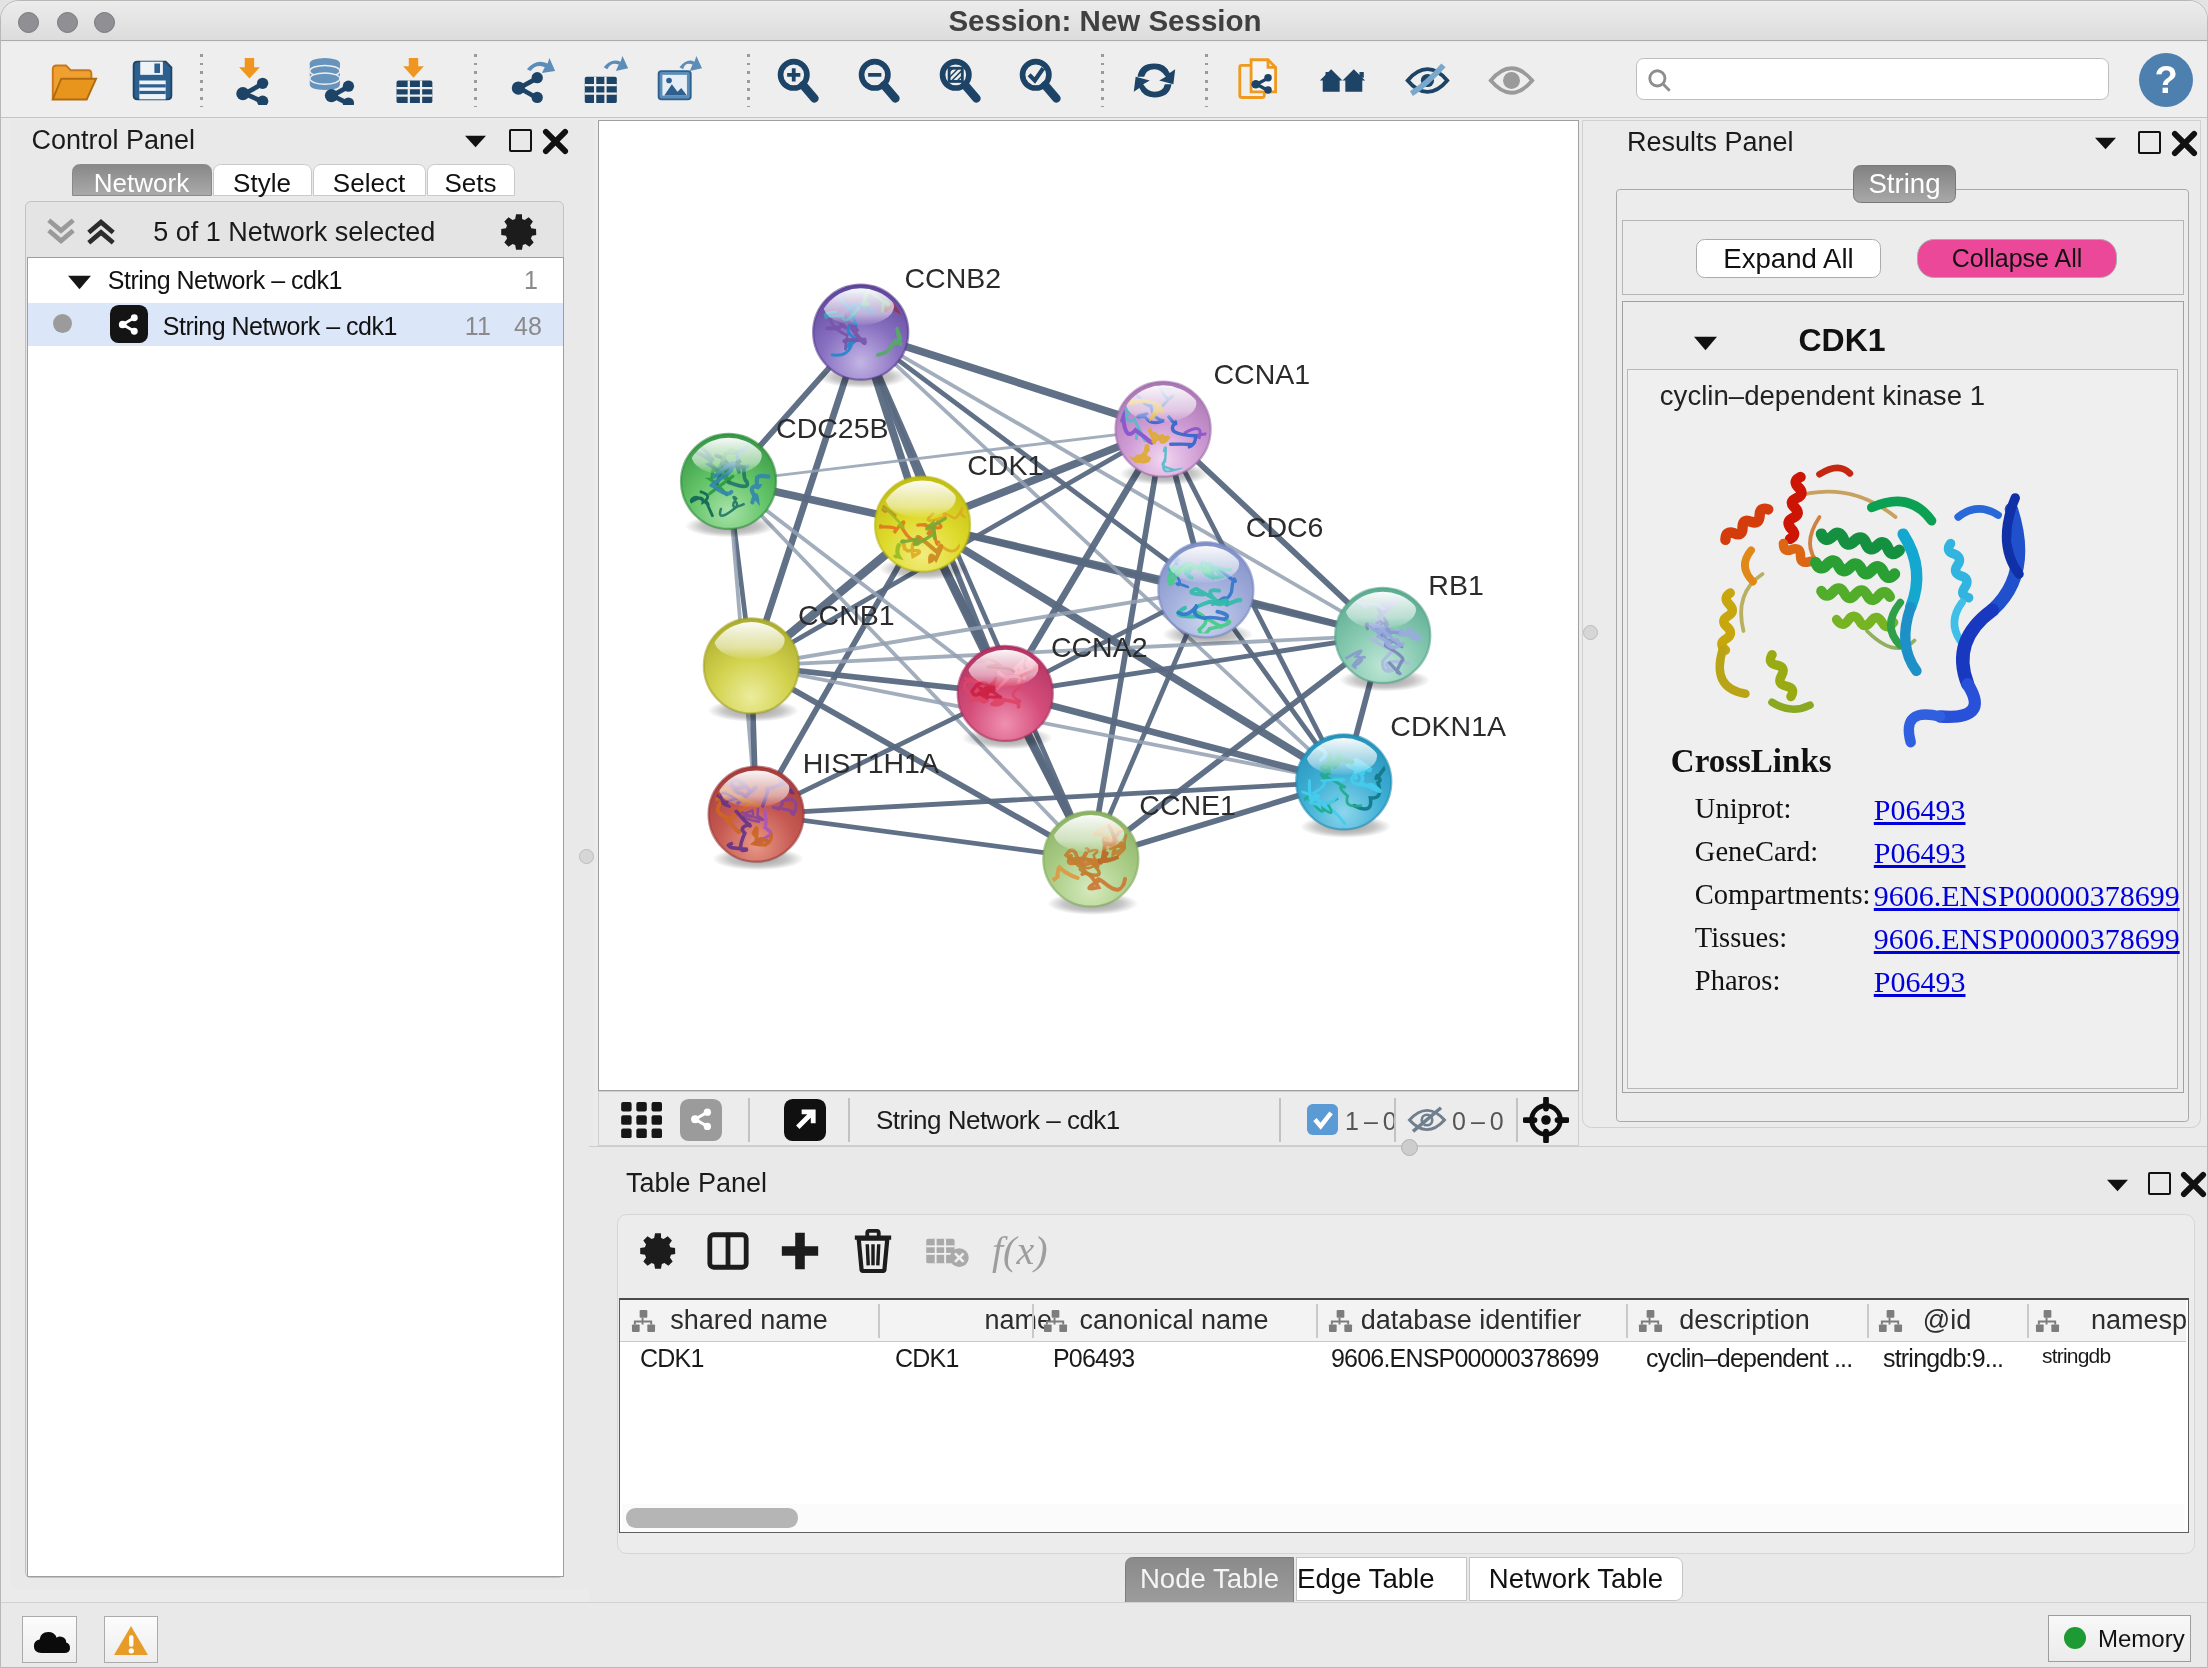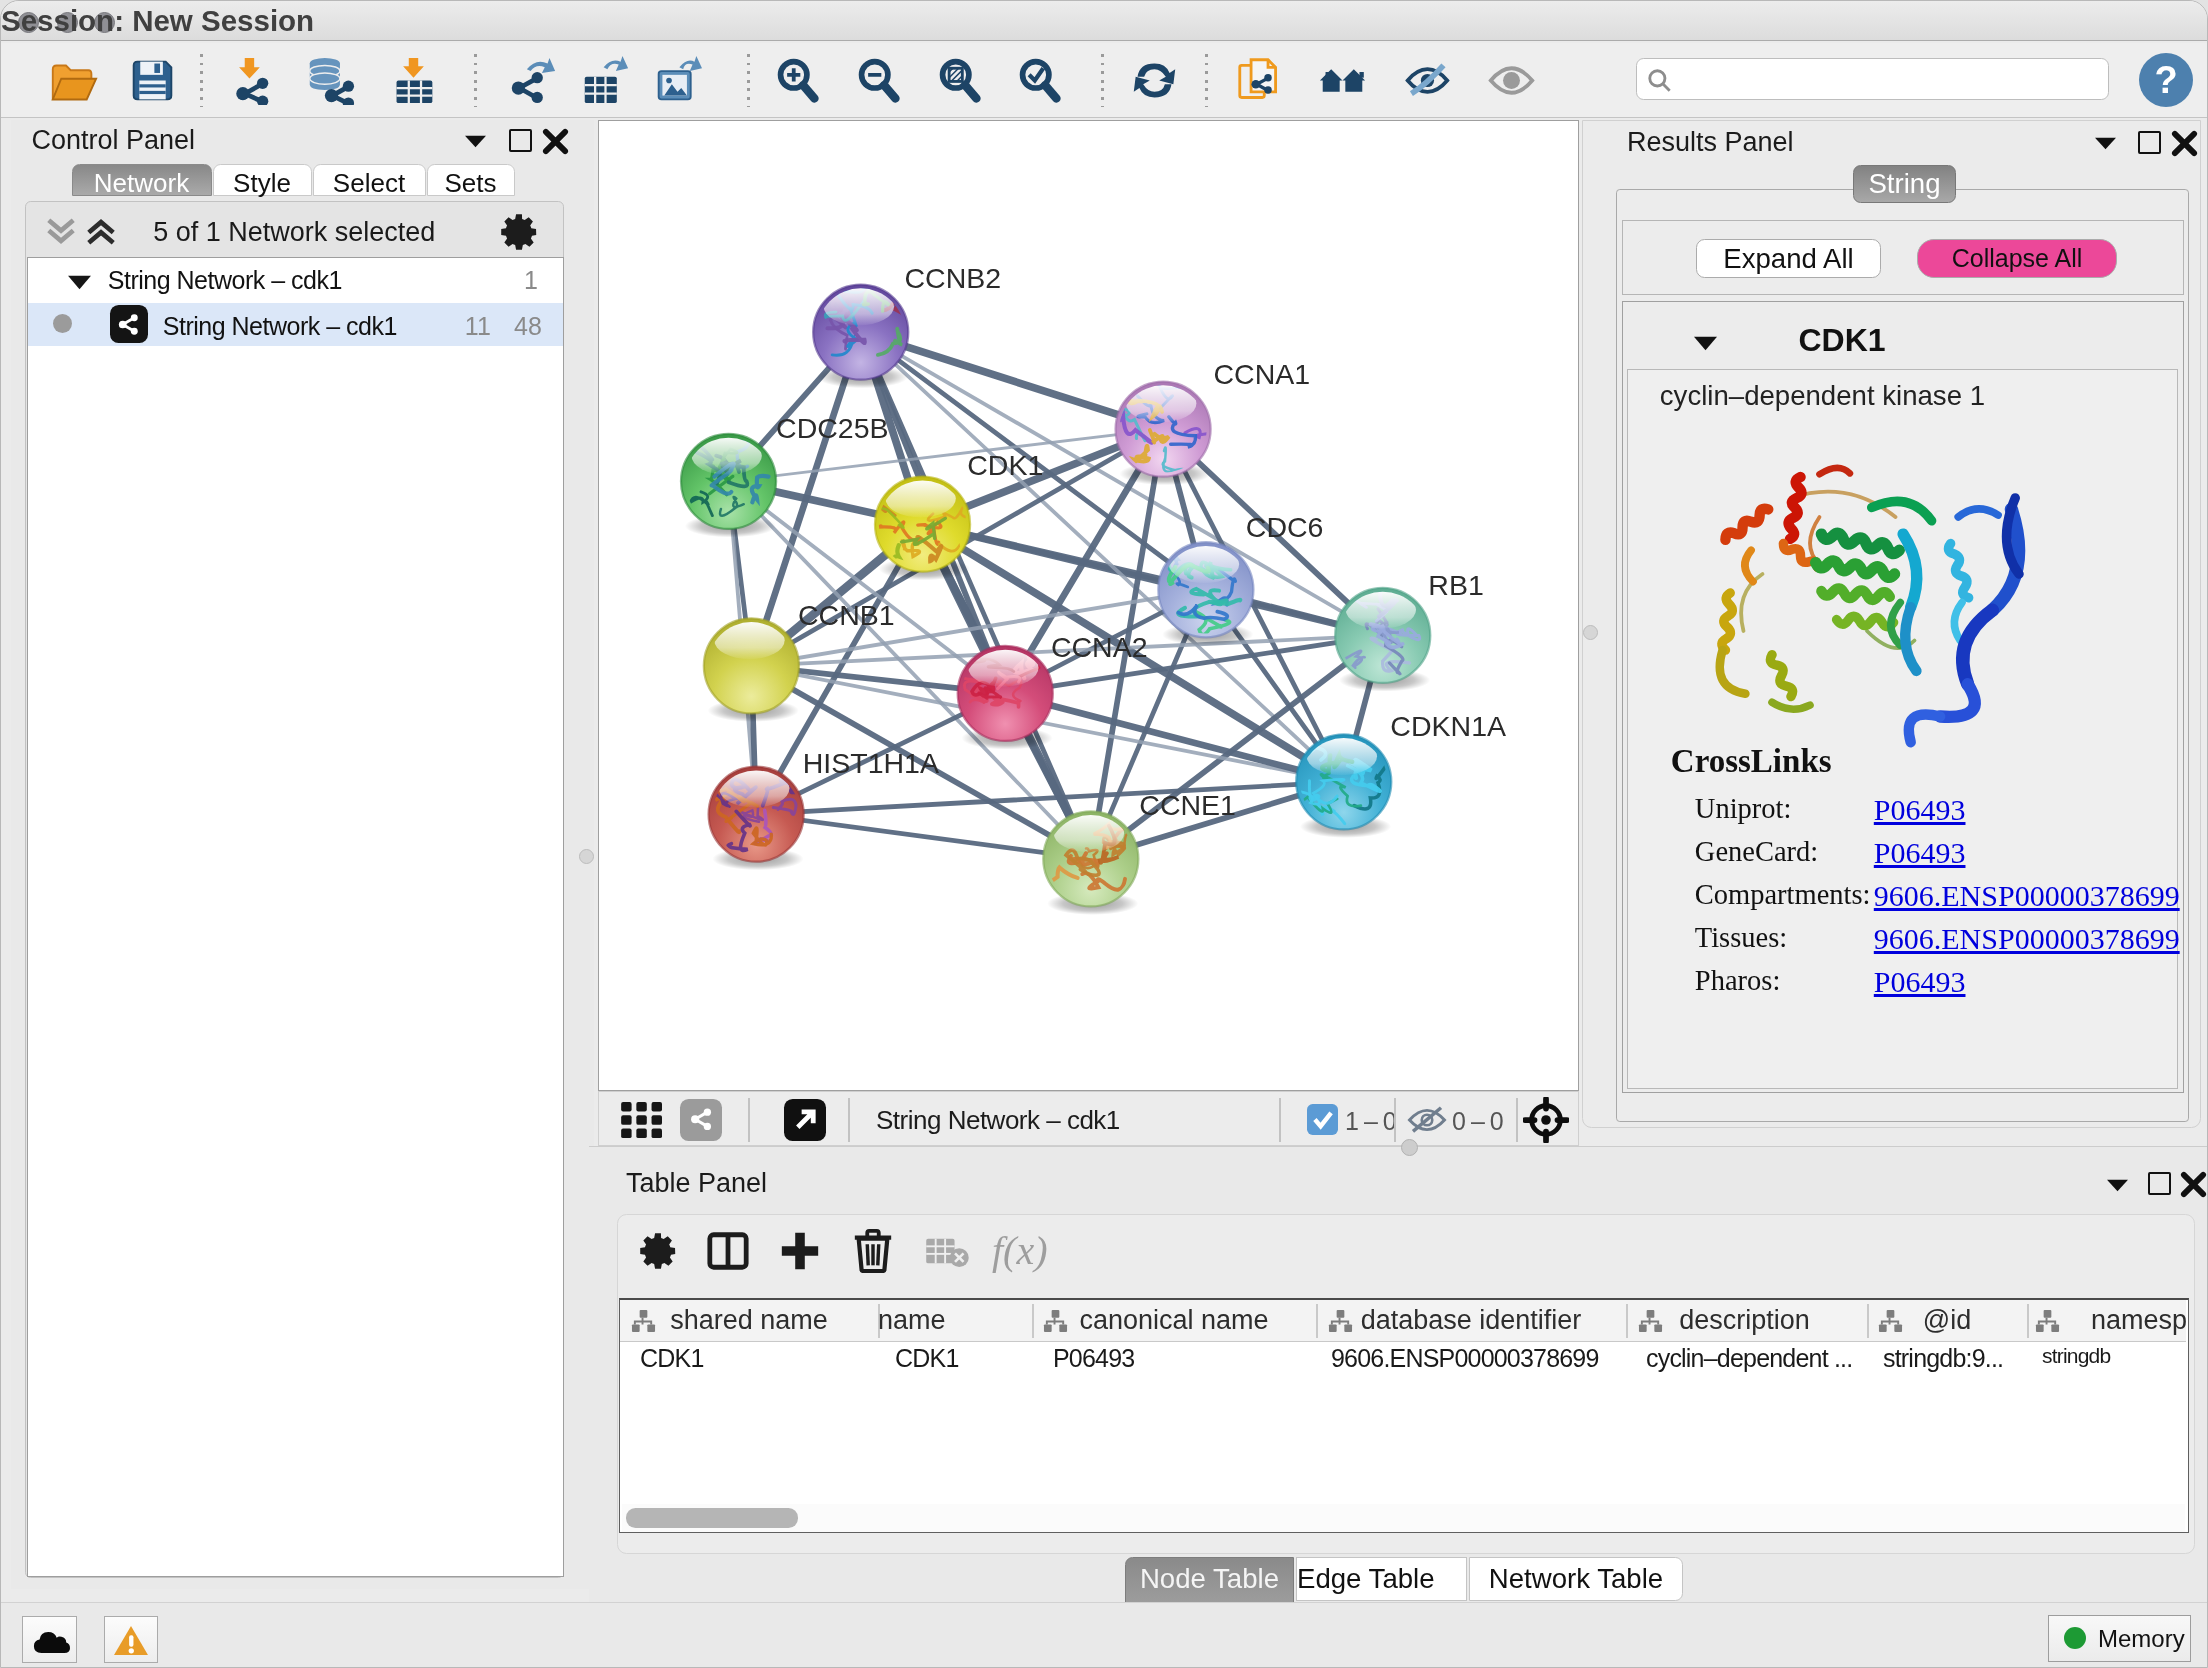--- a/index.html
+++ b/index.html
@@ -7,21 +7,21 @@
   body { font-family:"Liberation Sans", sans-serif; background:#e3e3e3; position:relative; }
   #win { position:absolute; left:0; top:0; width:2208px; height:1668px;
          background:#ebebeb; border-radius:19px 19px 0 0; overflow:hidden;
          border:1px solid #b8b8b8; }
   
   #titlebar { position:absolute; left:0; top:0; width:2208px; height:40px;
     background:linear-gradient(#ececec,#dcdcdc); border-bottom:1.9px solid #ababab;
     border-radius:17px 17px 0 0; }
   .tl { position:absolute; top:10.5px; width:21px; height:21px; border-radius:50%;
         background:#8f8f94; border:1px solid #77777c; }
-  #title { position:absolute; top:2.9px; left:0; width:2208px; text-align:left;
+  #title { position:absolute; top:2.9px; left:0; width:2208px; text-align:center;
      font-size:29.5px; color:#404040; font-weight:bold; }
   
   #toolbar { position:absolute; left:0; top:42px; width:2208px; height:75px;
      background:#eeeeee; border-bottom:1.9px solid #c4c4c4; }
   .tbi { position:absolute; top:13.3px; width:49px; height:49px; }
   .tsep { position:absolute; top:11.4px; width:2.9px; height:53px;
      background-image:repeating-linear-gradient(#9a9a9a 0 2.9px, transparent 2.9px 8.6px); }
   
   .ptitle { font-size:27px; color:#1b1b1b; }
   
@@ -774,21 +774,21 @@
           <svg style="position:absolute;left:11.4px;top:8.6px;" width="25" height="25" viewBox="0 0 26 26">
             <g fill="#7d7d7d">
               <rect x="9" y="1" width="8" height="8" rx="1"></rect>
               <rect x="1" y="16" width="8" height="8" rx="1"></rect>
               <rect x="17" y="16" width="8" height="8" rx="1"></rect>
               <path d="M12 9 L12 13 L4 13 L4 16 M12 13 L21 13 L21 16 M12 9 L12 16" stroke="#7d7d7d" stroke-width="2" fill="none"></path>
             </g>
           </svg>
           <div style="position:absolute;left:0px;top:4.8px;width:258px;text-align:center;font-size:27px;color:#2d2d2d;">shared name</div>
           <div style="position:absolute;left:258px;top:3.8px;width:1.9px;height:34px;background:#c9c9c9;"></div>
-          <div style="position:absolute;left:258px;top:4.8px;width:174px;text-align:left;font-size:27px;color:#2d2d2d;">name</div>
+          <div style="position:absolute;left:258px;top:4.8px;width:174px;text-align:right;font-size:27px;color:#2d2d2d;">name</div>
           <div style="position:absolute;left:412px;top:3.8px;width:1.9px;height:34px;background:#c9c9c9;"></div>
           <svg style="position:absolute;left:423px;top:8.6px;" width="25" height="25" viewBox="0 0 26 26">
             <g fill="#7d7d7d">
               <rect x="9" y="1" width="8" height="8" rx="1"></rect>
               <rect x="1" y="16" width="8" height="8" rx="1"></rect>
               <rect x="17" y="16" width="8" height="8" rx="1"></rect>
               <path d="M12 9 L12 13 L4 13 L4 16 M12 13 L21 13 L21 16 M12 9 L12 16" stroke="#7d7d7d" stroke-width="2" fill="none"></path>
             </g>
           </svg>
           <div style="position:absolute;left:412px;top:4.8px;width:284px;text-align:center;font-size:27px;color:#2d2d2d;">canonical name</div>

